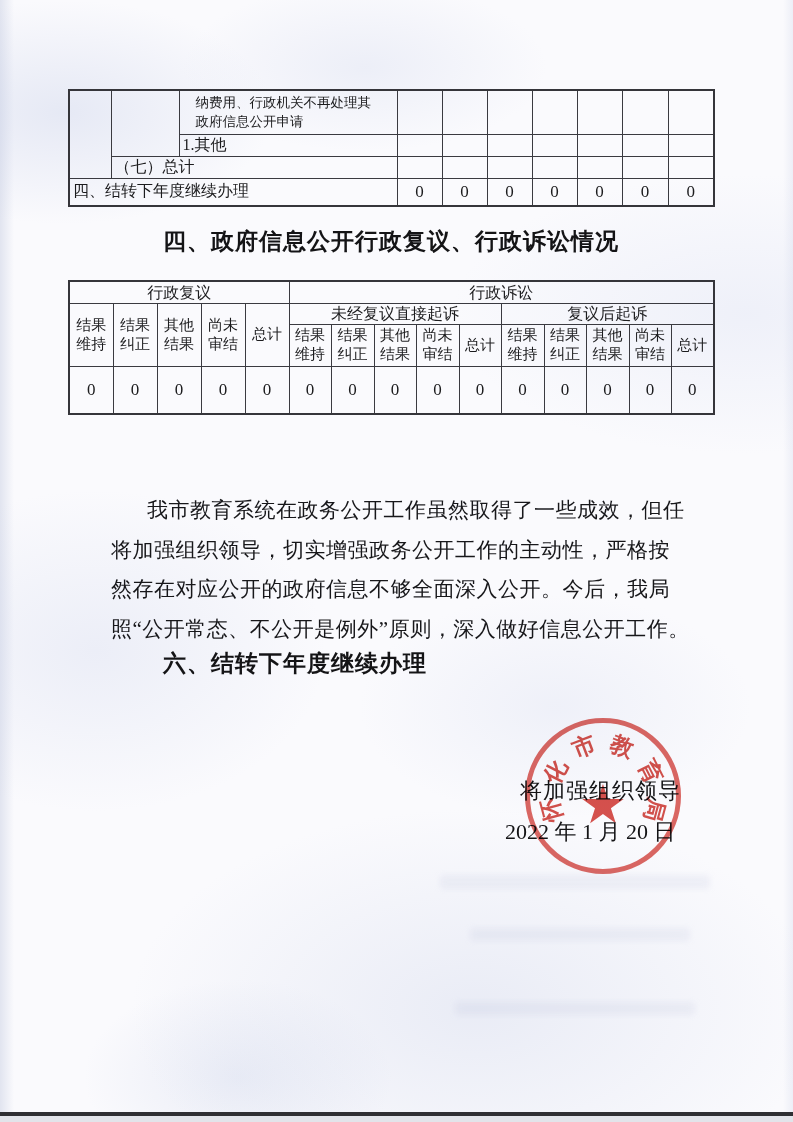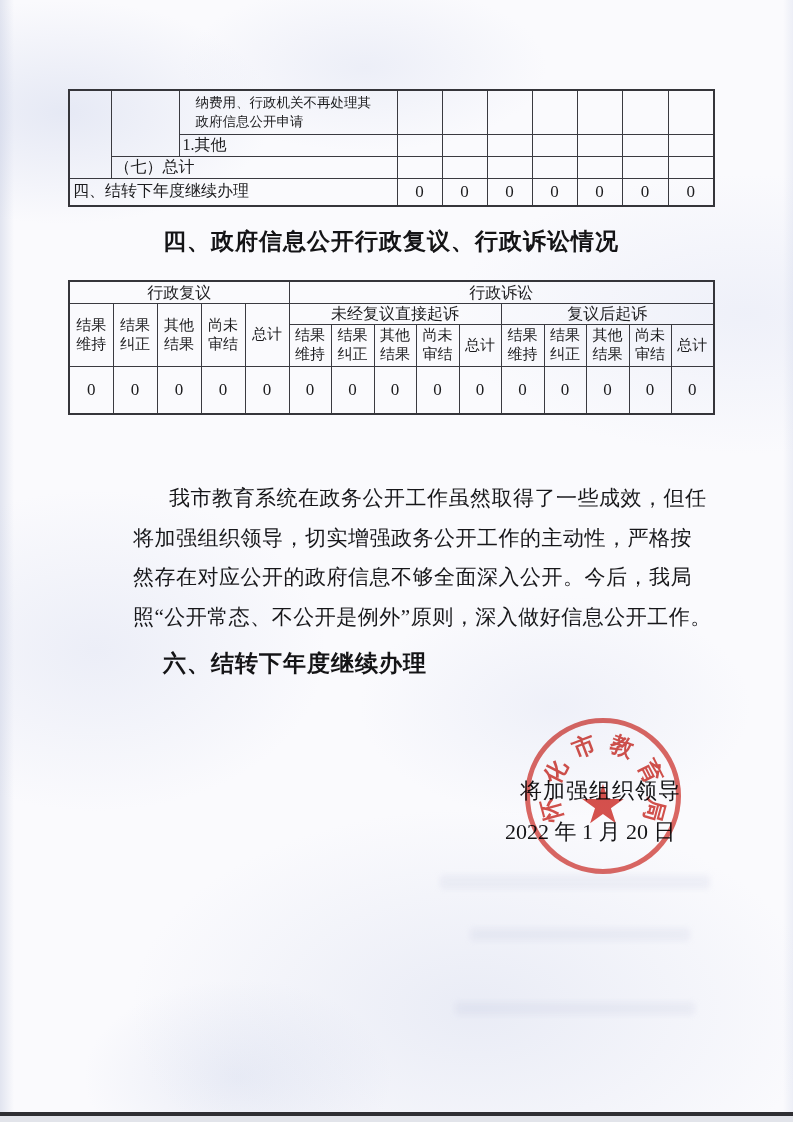--- a/index.html
+++ b/index.html
@@ -36,22 +36,22 @@
   .t2 td{font-size:15px;text-align:center;line-height:19px;}
   .t2 .grp{font-size:16px;}
   .t2 .num{font-size:17px;}
 
   .h-sec{
     position:absolute;left:147px;color:#141416;
     font-family:Liberation Mono, monospace;
     font-weight:bold;font-size:23px;letter-spacing:1px;white-space:nowrap;margin-left:16px;
   }
   .para{
-    position:absolute;left:111px;top:479px;width:582px;
-    font-size:21px;line-height:39.5px;color:#17171a;letter-spacing:0.5px;margin-left:22px;
+    position:absolute;left:111px;top:491px;width:582px;
+    font-size:21px;line-height:39.5px;color:#17171a;letter-spacing:0.5px;
   }
   .para .line{white-space:nowrap;}
   .para .indent{text-indent:36px;}
 
   .sig{position:absolute;left:520px;top:776px;font-size:22px;color:#141416;letter-spacing:1px;white-space:nowrap;}
   .date{position:absolute;left:505px;top:817px;font-size:22px;color:#141416;white-space:nowrap;}
 
   .seal{
     position:absolute;left:525px;top:718px;width:156px;height:156px;
     mix-blend-mode:multiply;

